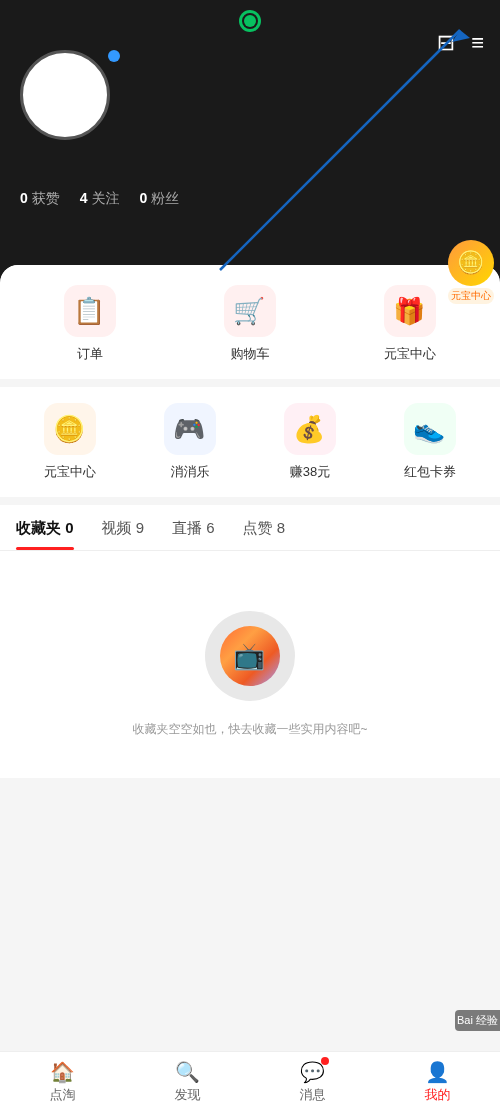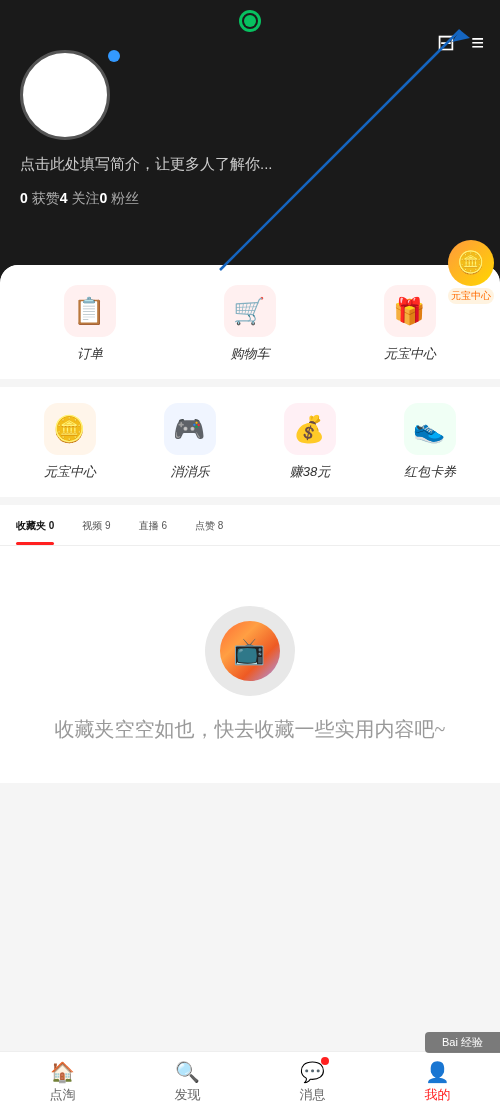--- a/index.html
+++ b/index.html
@@ -90,20 +90,21 @@
       font-size: 15px;
     }
 
     .profile-stats {
       position: absolute;
       top: 190px;
       left: 20px;
       color: #aaa;
       font-size: 14px;
       display: flex;
+      gap: 20px;
     }
     .stat-item span.num {
       color: #fff;
       font-weight: bold;
     }
 
     
     .blue-line {
       position: absolute;
       top: 0;
@@ -178,21 +179,20 @@
       height: 52px;
       border-radius: 14px;
       display: flex;
       align-items: center;
       justify-content: center;
       font-size: 26px;
     }
     .action-label {
       font-size: 13px;
       color: #333;
-      font-style: italic;
     }
 
     
     .second-actions {
       background: #fff;
       padding: 16px 10px;
       display: flex;
       justify-content: space-around;
       border-bottom: 8px solid #f5f5f5;
     }
@@ -210,21 +210,21 @@
       background: #fff;
       padding: 0 16px;
       border-bottom: 1px solid #eee;
     }
     .tabs-row {
       display: flex;
       gap: 28px;
       padding: 14px 0 0;
     }
     .tab-item {
-      font-size: 10px;
+      font-size: 15px;
       color: #555;
       padding-bottom: 12px;
       cursor: pointer;
       position: relative;
     }
     .tab-item.active {
       color: #111;
       font-weight: bold;
     }
     .tab-item.active::after {
@@ -261,22 +261,21 @@
       height: 60px;
       border-radius: 50%;
       background: linear-gradient(135deg, #ff6b35, #ff9f43, #ee5a24, #a29bfe);
       display: flex;
       align-items: center;
       justify-content: center;
       font-size: 26px;
     }
     .empty-text {
       color: #999;
-      font-size: 20px;
-      font-family: Liberation Serif, serif;
+      font-size: 12px;
     }
 
     
     .bottom-nav {
       position: absolute;
       bottom: 0;
       left: 0;
       right: 0;
       height: 60px;
       background: #fff;
@@ -305,26 +304,26 @@
       right: -4px;
       width: 8px;
       height: 8px;
       background: #ff2020;
       border-radius: 50%;
     }
 
     
     .baidu-watermark {
       position: absolute;
-      bottom: 58px;
+      bottom: 80px;
       right: 0;
       background: rgba(0,0,0,0.5);
       color: #fff;
       font-size: 11px;
-      padding: 3px 17px;
+      padding: 3px 2px;
       border-radius: 4px 0 0 4px;
     }
   </style>
 </head>
 <body>
 
 <div class="header-bg">
 
   <div class="wechat-status">
     <div class="wechat-dot"></div>
@@ -333,21 +332,20 @@
   <div class="top-icons">
     <span class="icon-btn">⊟</span>
     <span class="icon-btn">≡</span>
   </div>
 
   <div class="avatar-area">
     <div class="avatar-circle"></div>
   </div>
   <div class="avatar-dot"></div>
 
-  <div class="profile-bio">点击此处填写简介，让更多人了解你...</div>
 
   <div class="profile-stats">
     <div class="stat-item">
       <span class="num">0</span>
       <span>获赞</span>
     </div>
     <div class="stat-item">
       <span class="num">4</span>
       <span>关注</span>
     </div>

